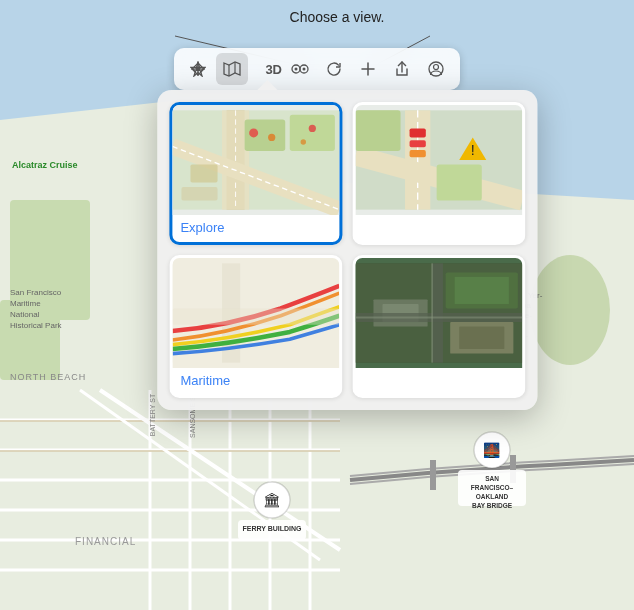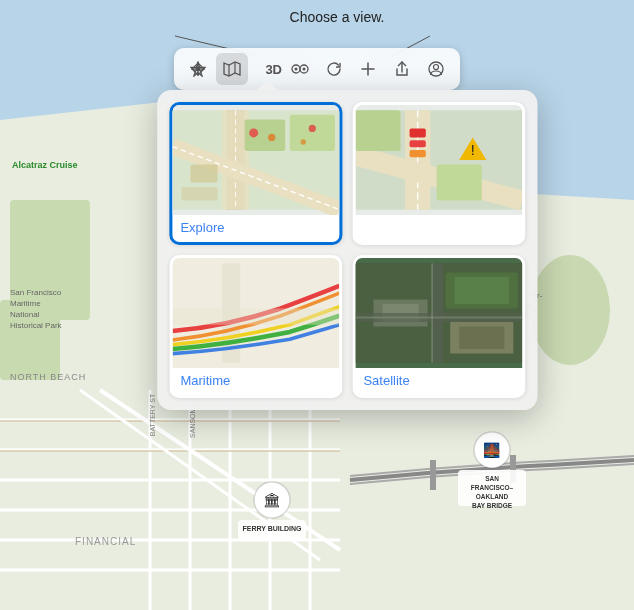--- a/index.html
+++ b/index.html
@@ -411,17 +411,16 @@
           <rect x="100" y="10" width="80" height="40" fill="#507040" rx="2"></rect>
           <rect x="110" y="15" width="60" height="30" fill="#588048"></rect>
 
           <rect x="105" y="65" width="70" height="35" fill="#7a8060" rx="1"></rect>
           <rect x="115" y="70" width="50" height="25" fill="#6a7050" rx="1"></rect>
 
           <line x1="85" y1="0" x2="85" y2="110" stroke="#8a9880" stroke-width="2" opacity="0.5"></line>
           <line x1="0" y1="60" x2="185" y2="60" stroke="#8a9880" stroke-width="2" opacity="0.5"></line>
         </svg>
       </div>
-      <div class="map-option-label">Satellite</div>
     </div>
 
   </div>
 </div>
 
 </body></html>

